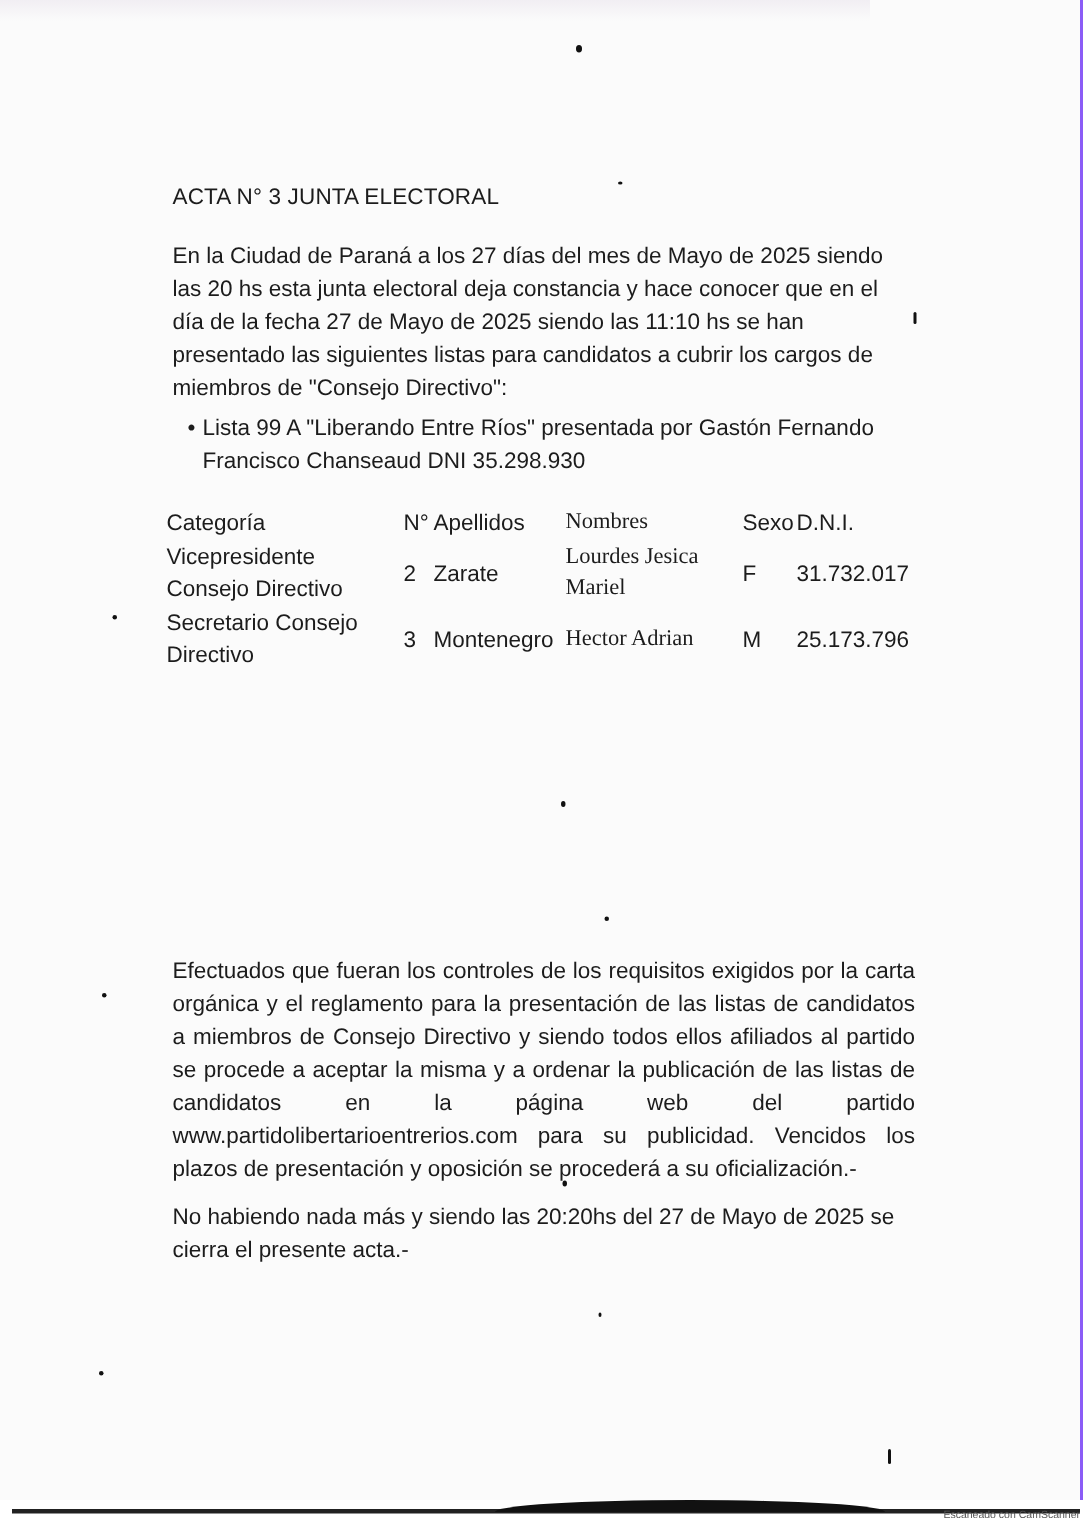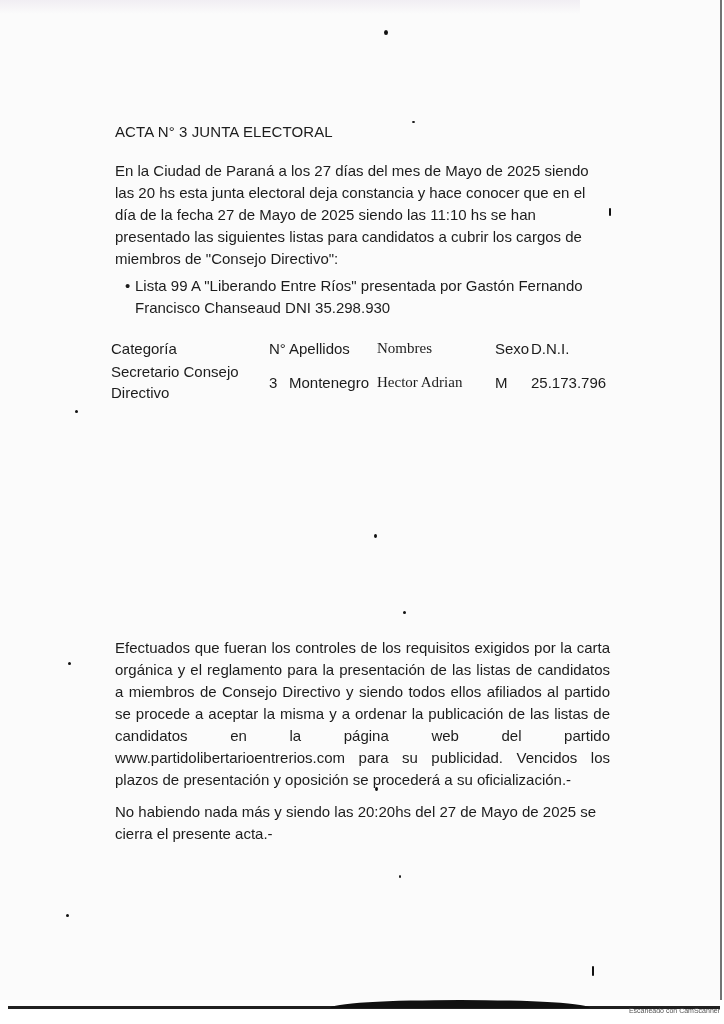--- a/index.html
+++ b/index.html
@@ -5,21 +5,21 @@
   html, body { margin:0; padding:0; }
   body {
     width:724px; height:1024px; position:relative; overflow:hidden;
     background:#ffffff;
     font-family:"Liberation Sans", "DejaVu Sans", sans-serif;
     color:#1c1c1c;
   }
   .page {
     position:absolute; left:0; top:0; width:720px; height:1000px;
     background:#fbfbfb;
-    border-right:2px solid #737373;
+    border-right:2px solid #8b5cf6;
   }
   .top-band {
     position:absolute; left:0; top:0; width:580px; height:14px;
     background:linear-gradient(#f1eef3,#fbfbfb);
   }
   .bottom-edge {
     position:absolute; left:8px; top:1006px; width:712px; height:3px;
     background:#222;
   }
   .bottom-edge-bulge {
@@ -89,20 +89,28 @@
     <tbody>
         <tr class="head">
       <th class="c-cat">Categoría</th>
       <th class="c-num">N°</th>
       <th class="c-ape">Apellidos</th>
       <th class="c-nom">Nombres</th>
       <th class="c-sex">Sexo</th>
       <th class="c-dni" style="text-align:left;">D.N.I.</th>
     </tr>
     <tr class="row">
+      <td class="c-cat">Vicepresidente Consejo Directivo</td>
+      <td class="c-num">2</td>
+      <td class="c-ape">Zarate</td>
+      <td class="c-nom">Lourdes Jesica Mariel</td>
+      <td class="c-sex">F</td>
+      <td class="c-dni">31.732.017</td>
+    </tr>
+    <tr class="row">
       <td class="c-cat">Secretario Consejo Directivo</td>
       <td class="c-num">3</td>
       <td class="c-ape">Montenegro</td>
       <td class="c-nom">Hector Adrian</td>
       <td class="c-sex">M</td>
       <td class="c-dni">25.173.796</td>
     </tr>
   </tbody>
     </table>
 

